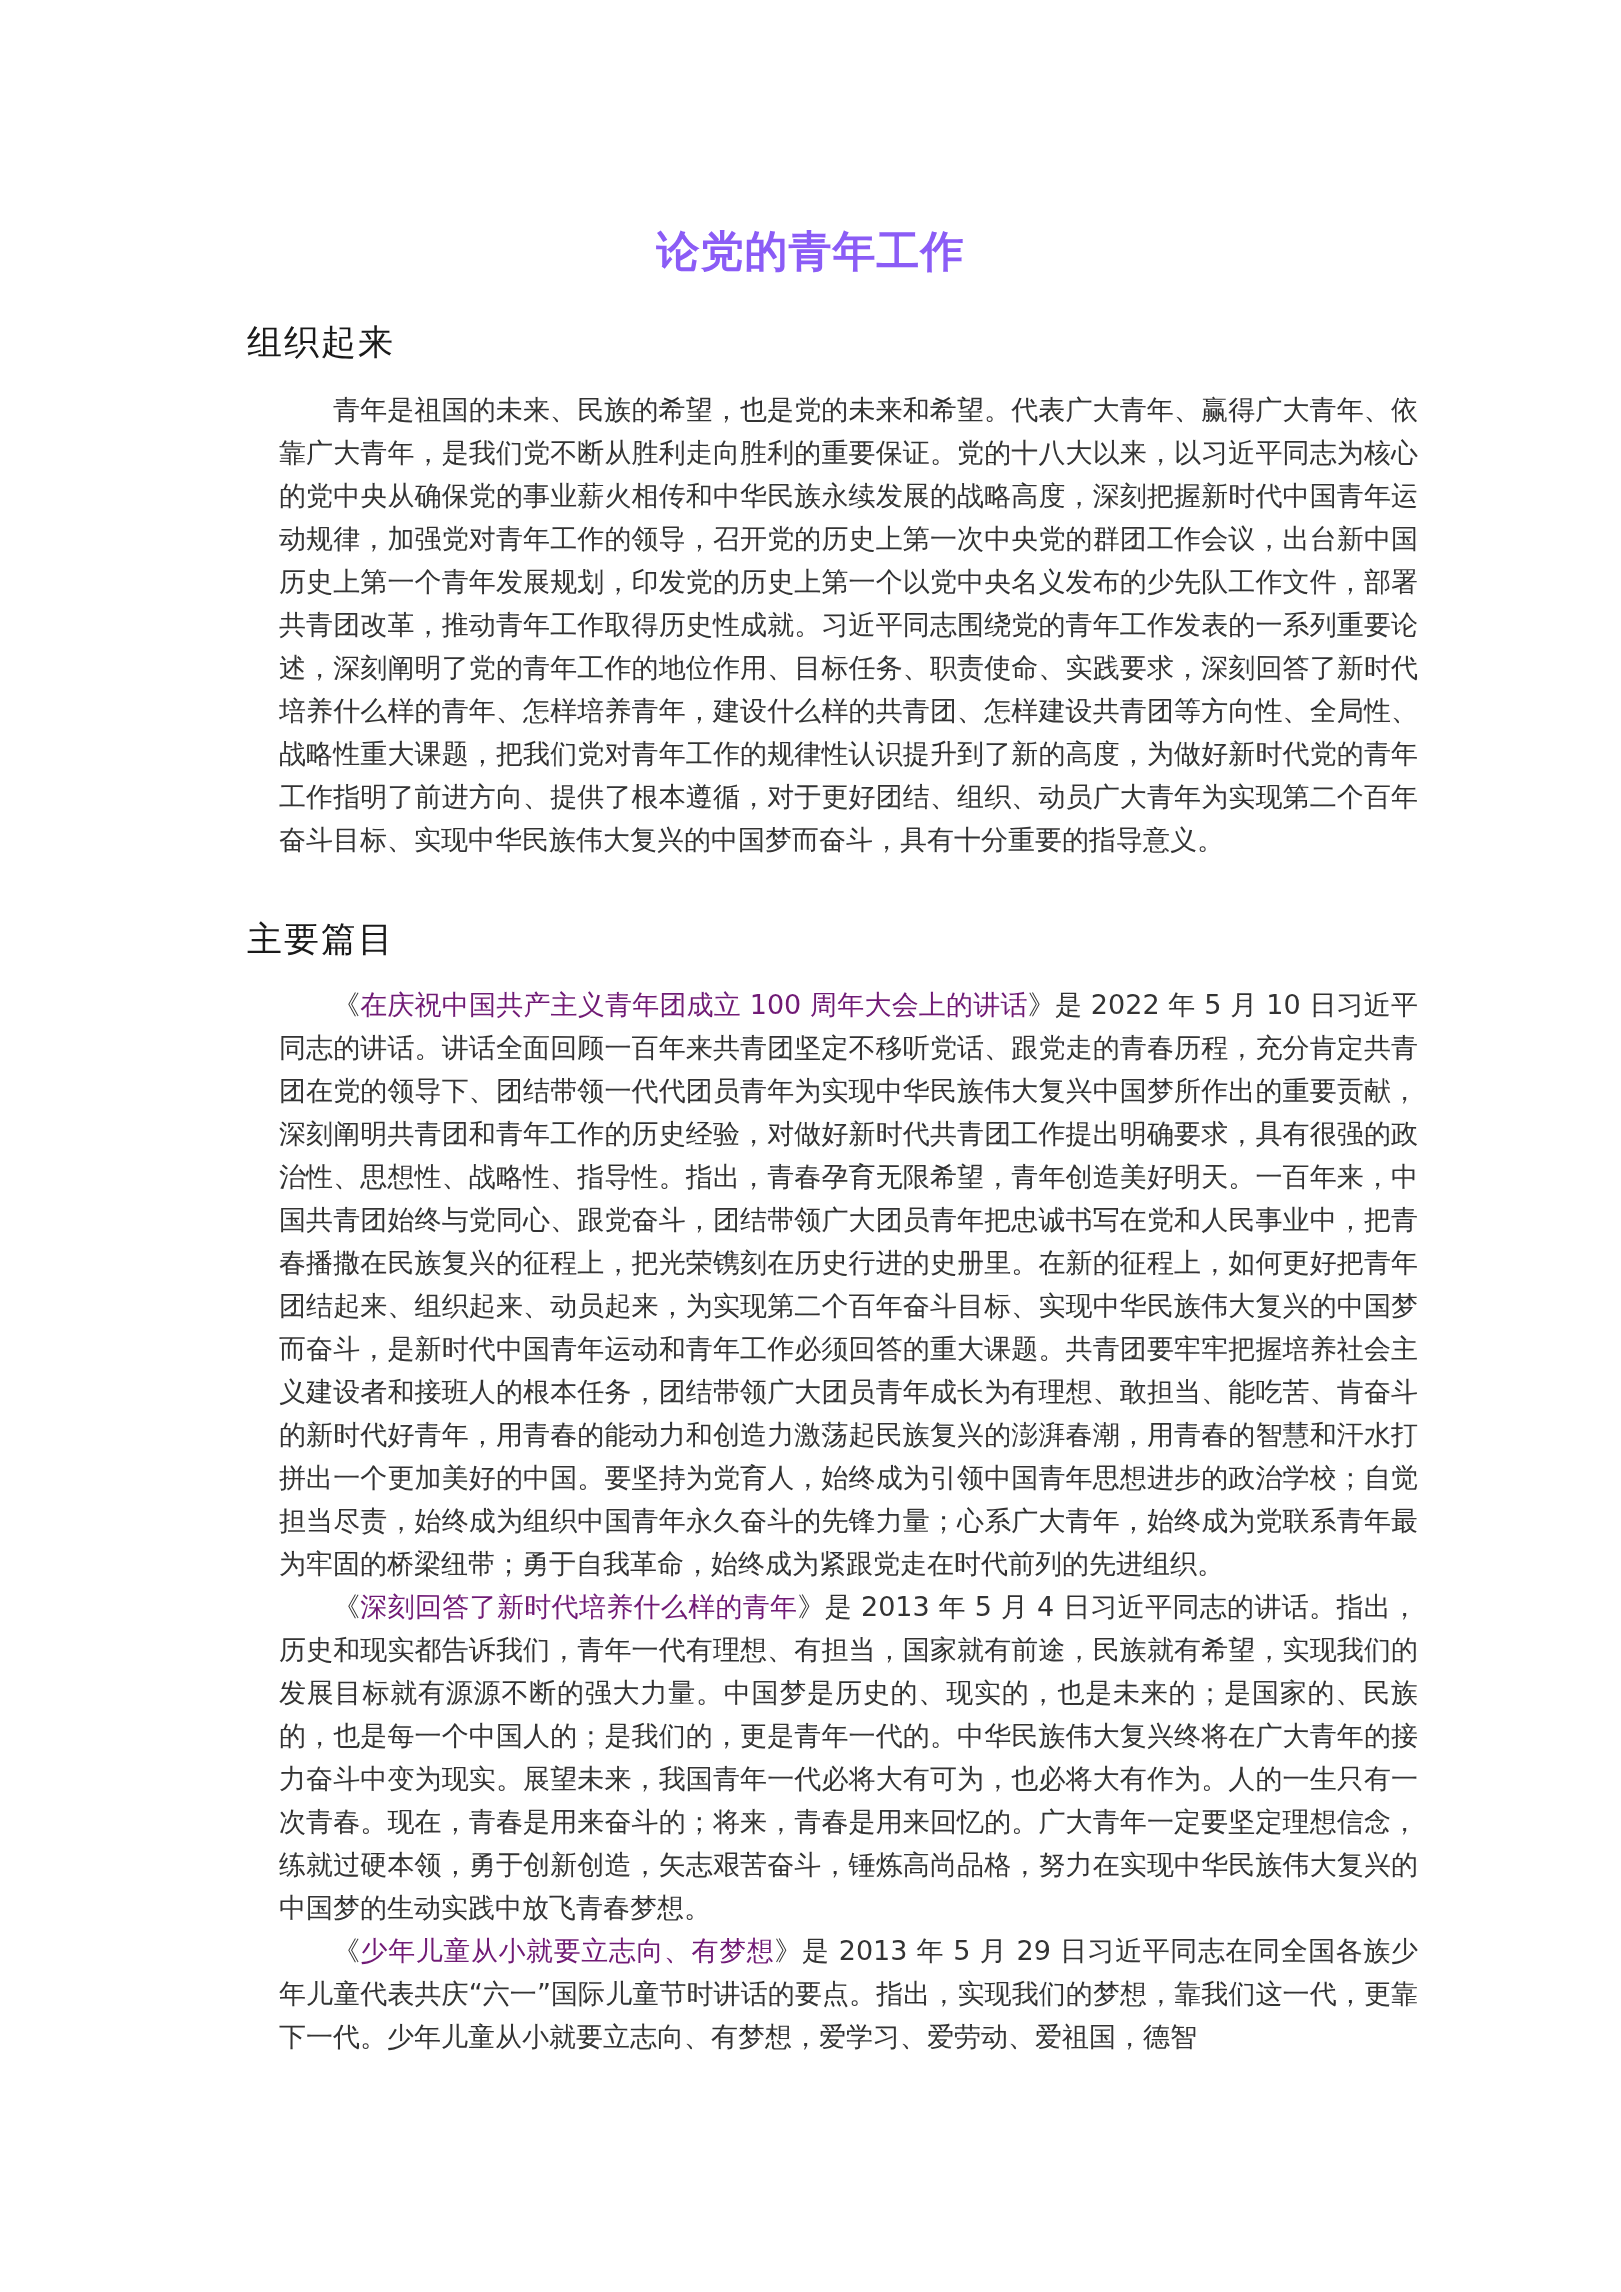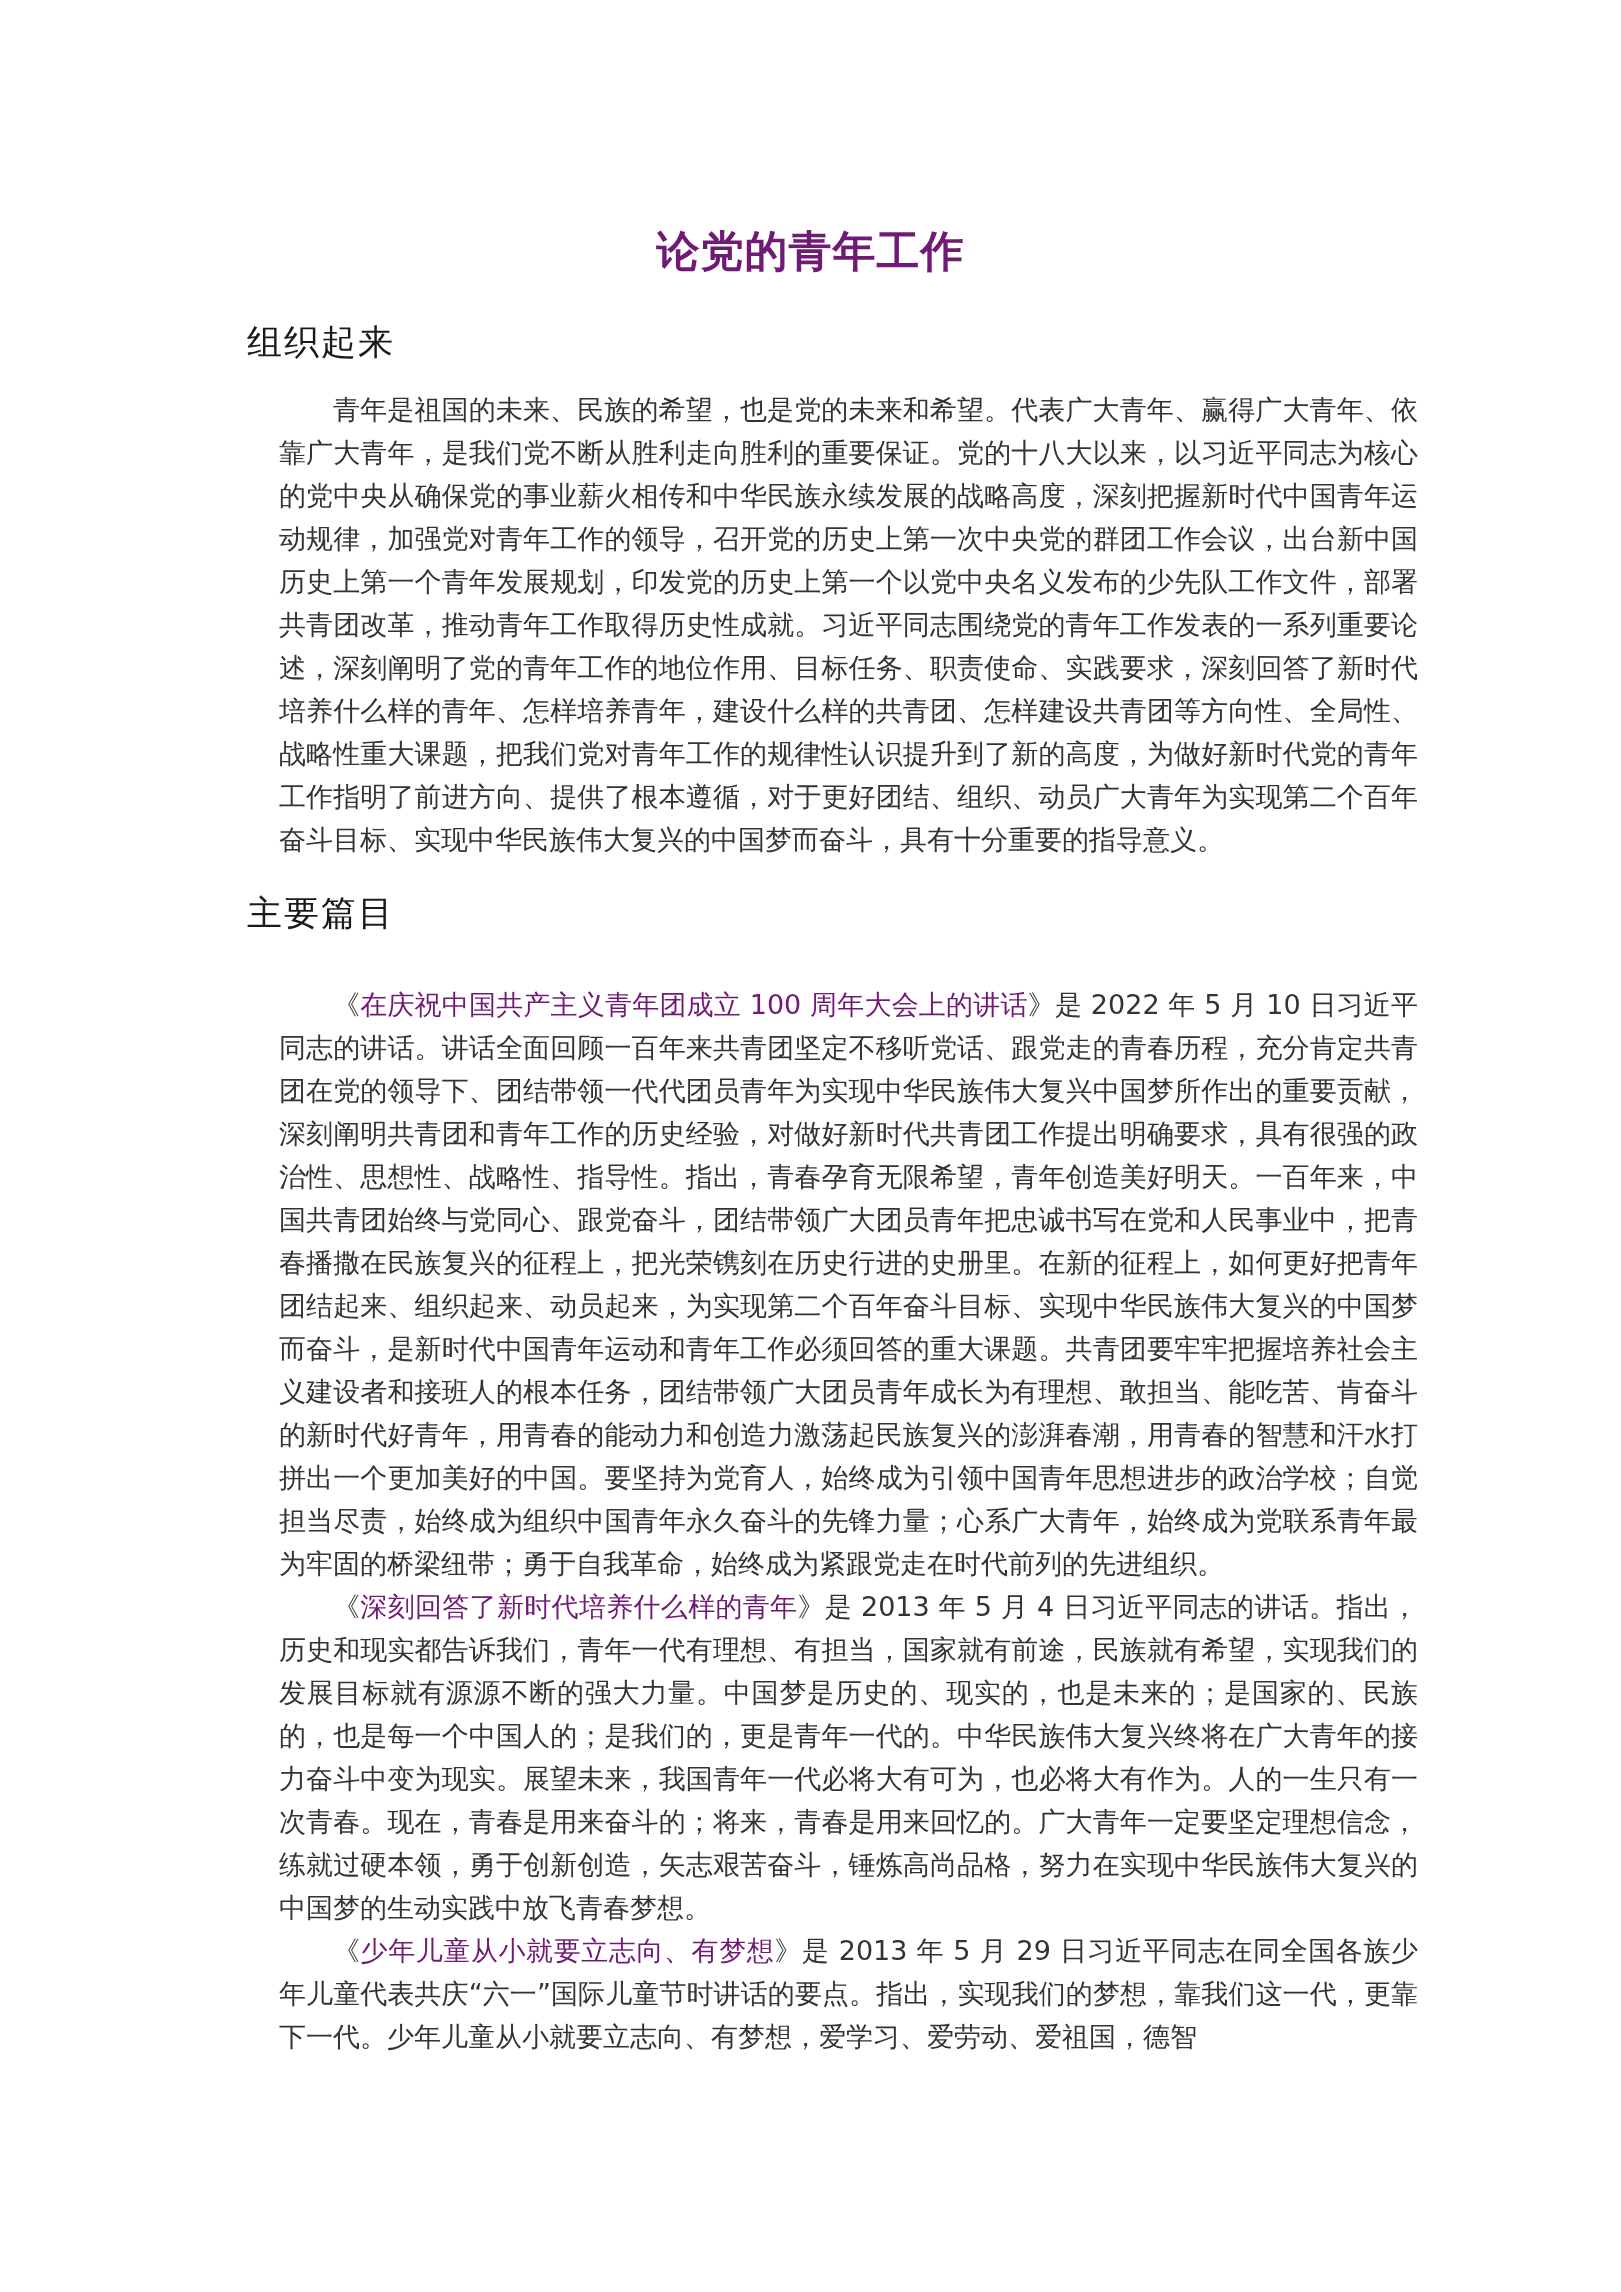--- a/index.html
+++ b/index.html
@@ -4,29 +4,29 @@
 <style>
   html, body { margin: 0; padding: 0; background: #ffffff; }
   body { width: 1621px; height: 2293px; position: relative; overflow: hidden; }
   .page {
     position: absolute; left: 0; top: 0; width: 1621px; height: 2293px;
     background: #ffffff;
   }
   .title {
     position: absolute; top: 223px; left: 0; width: 1621px; text-align: center;
     font-family: "DejaVu Sans", sans-serif; font-weight: bold; font-size: 43px;
-    color: #701a75; letter-spacing: 1px; margin: 0;
+    color: #8b5cf6; letter-spacing: 1px; margin: 0;
   }
   .section-heading {
     position: absolute; left: 247px;
     font-family: "DejaVu Serif", "Liberation Serif", serif; font-weight: normal;
     font-size: 35px; color: #1a1a1a; margin: 0; letter-spacing: 2px;
   }
   .h-intro { top: 319px; }
-  .h-main { top: 890px; }
+  .h-main { top: 916px; }
   .body-block {
     position: absolute; left: 247px; width: 1139px;
     font-family: "DejaVu Sans", "Liberation Sans", sans-serif;
     font-size: 27px; line-height: 43px; color: #333333;
     text-align: justify; text-justify: inter-ideograph; word-break: break-all; margin-left: 32px;
   }
   .body-block p { margin: 0; text-indent: 2em; }
   .intro-block { top: 388px; }
   .main-block { top: 983px; }
   .link { color: #701a75; text-decoration: none; cursor: pointer; }

